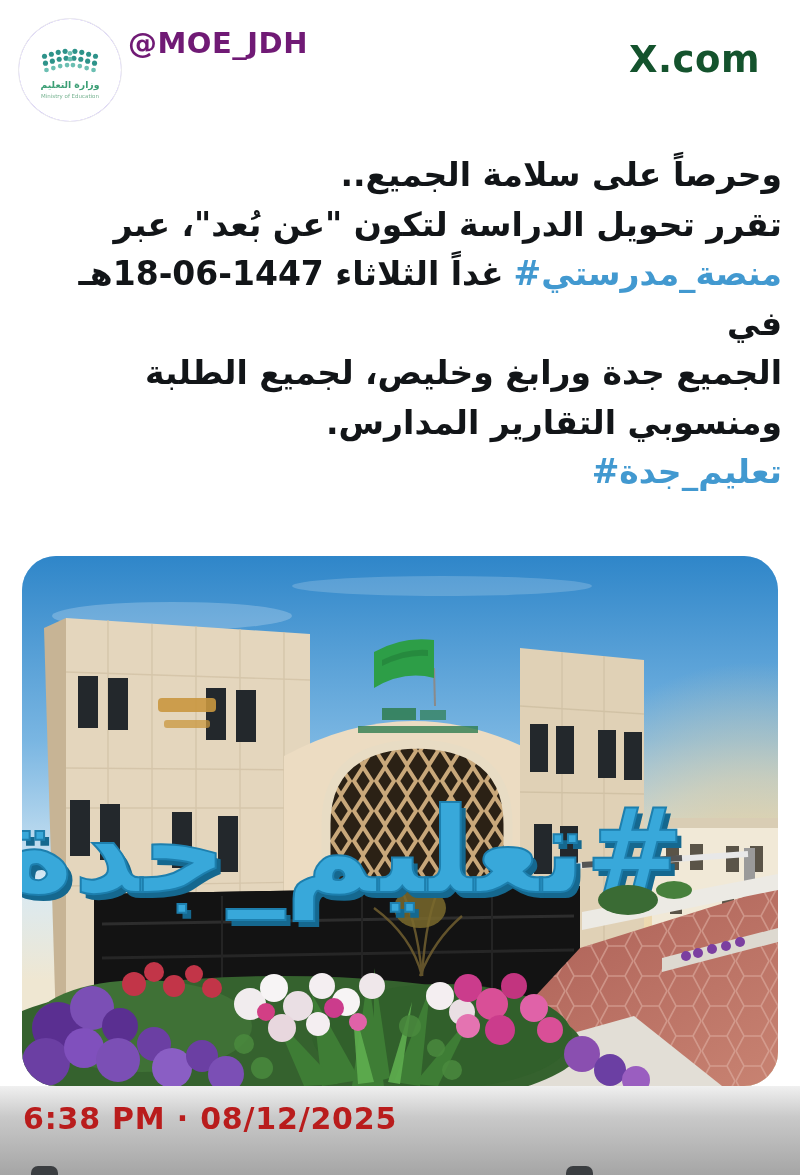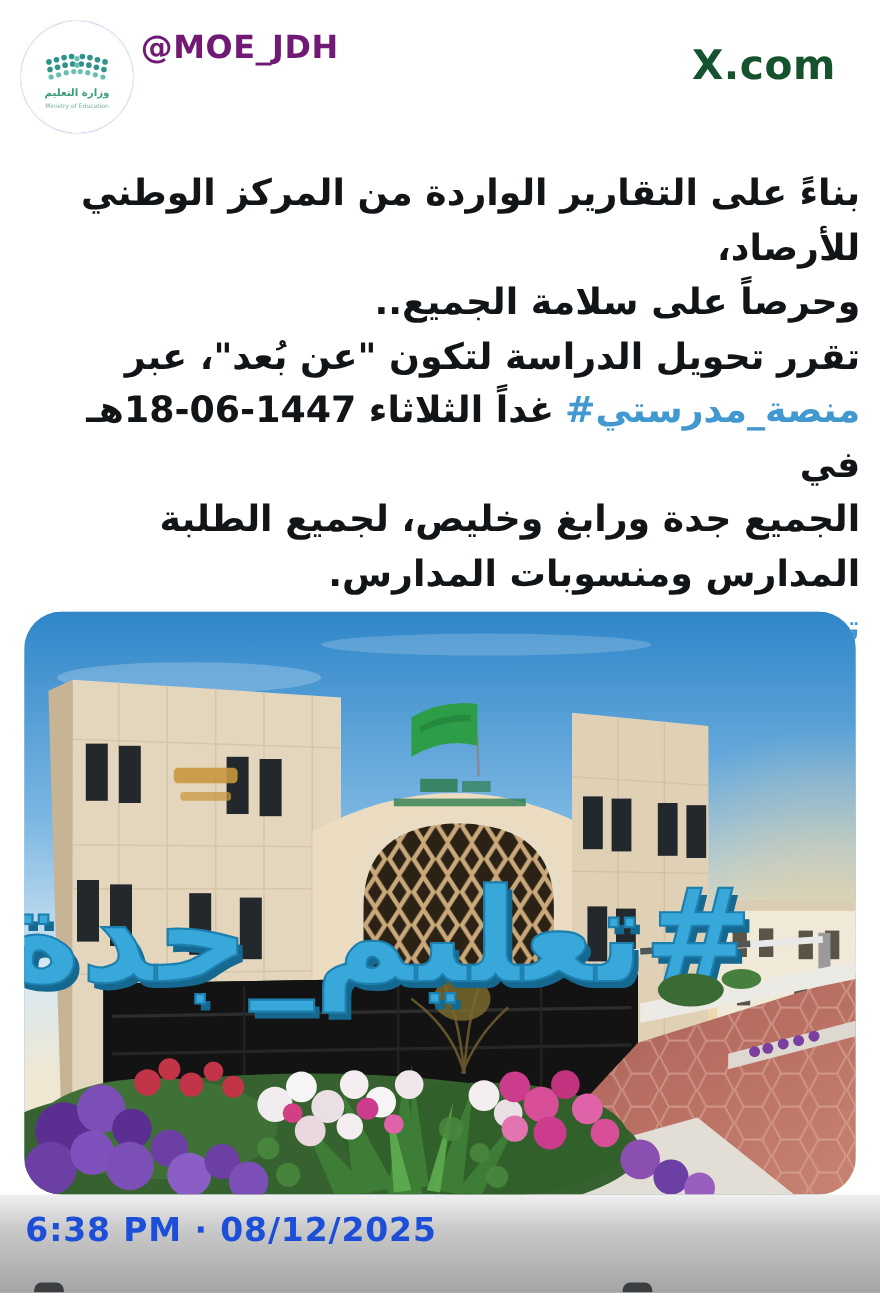--- a/index.html
+++ b/index.html
@@ -45,21 +45,21 @@
   .tline:last-child .hashtag { margin-left:0; }
   
   .photo {
     position:absolute; left:22px; top:556px; width:756px; height:530px;
     border-radius:34px; overflow:hidden; background:#9cc4e4;
   }
   .photo svg { display:block; width:756px; height:530px; }
   
   .timestamp {
     position:absolute; left:23px; top:1101px;
-    font-size:30px; font-weight:700; color:#1d4ed8; letter-spacing:0.8px;
+    font-size:30px; font-weight:700; color:#b91c1c; letter-spacing:0.8px;
     direction:ltr;
   }
   .icon-stub {
     position:absolute; bottom:0; width:27px; height:9px;
     background:#3b3e41; border-radius:7px 7px 0 0;
   }
   .stub-1 { left:31px; }
   .stub-2 { left:566px; }
 </style>
 </head>
@@ -113,26 +113,25 @@
     <div class="id-block">
       <div class="handle">@MOE_JDH</div>
     </div>
 
     <div class="watermark">
       <span class="x-glyph">X</span><span>.com</span>
     </div>
   </div>
 
   <div class="tweet-text">
-    <div class="tline">بناءً على التقارير الواردة من المركز الوطني للأرصاد،</div>
     <div class="tline">وحرصاً على سلامة الجميع..</div>
     <div class="tline">تقرر تحويل الدراسة لتكون "عن بُعد"، عبر</div>
     <div class="tline"><span class="hashtag">#منصة_مدرستي</span><span>غداً الثلاثاء 1447-06-18هـ في</span></div>
     <div class="tline">الجميع جدة ورابغ وخليص، لجميع الطلبة</div>
-    <div class="tline">المدارس ومنسوبات المدارس.</div>
+    <div class="tline">ومنسوبي التقارير المدارس.</div>
     <div class="tline"><span class="hashtag">#تعليم_جدة</span></div>
   </div>
 
   <figure class="photo">
     <svg viewBox="0 0 756 530">
       <defs>
         <linearGradient id="sky" x1="0" y1="0" x2="0" y2="1">
           <stop offset="0" stop-color="#2f86c9"></stop>
           <stop offset="0.35" stop-color="#7ab6e2"></stop>
           <stop offset="0.62" stop-color="#d9eaf4"></stop>

